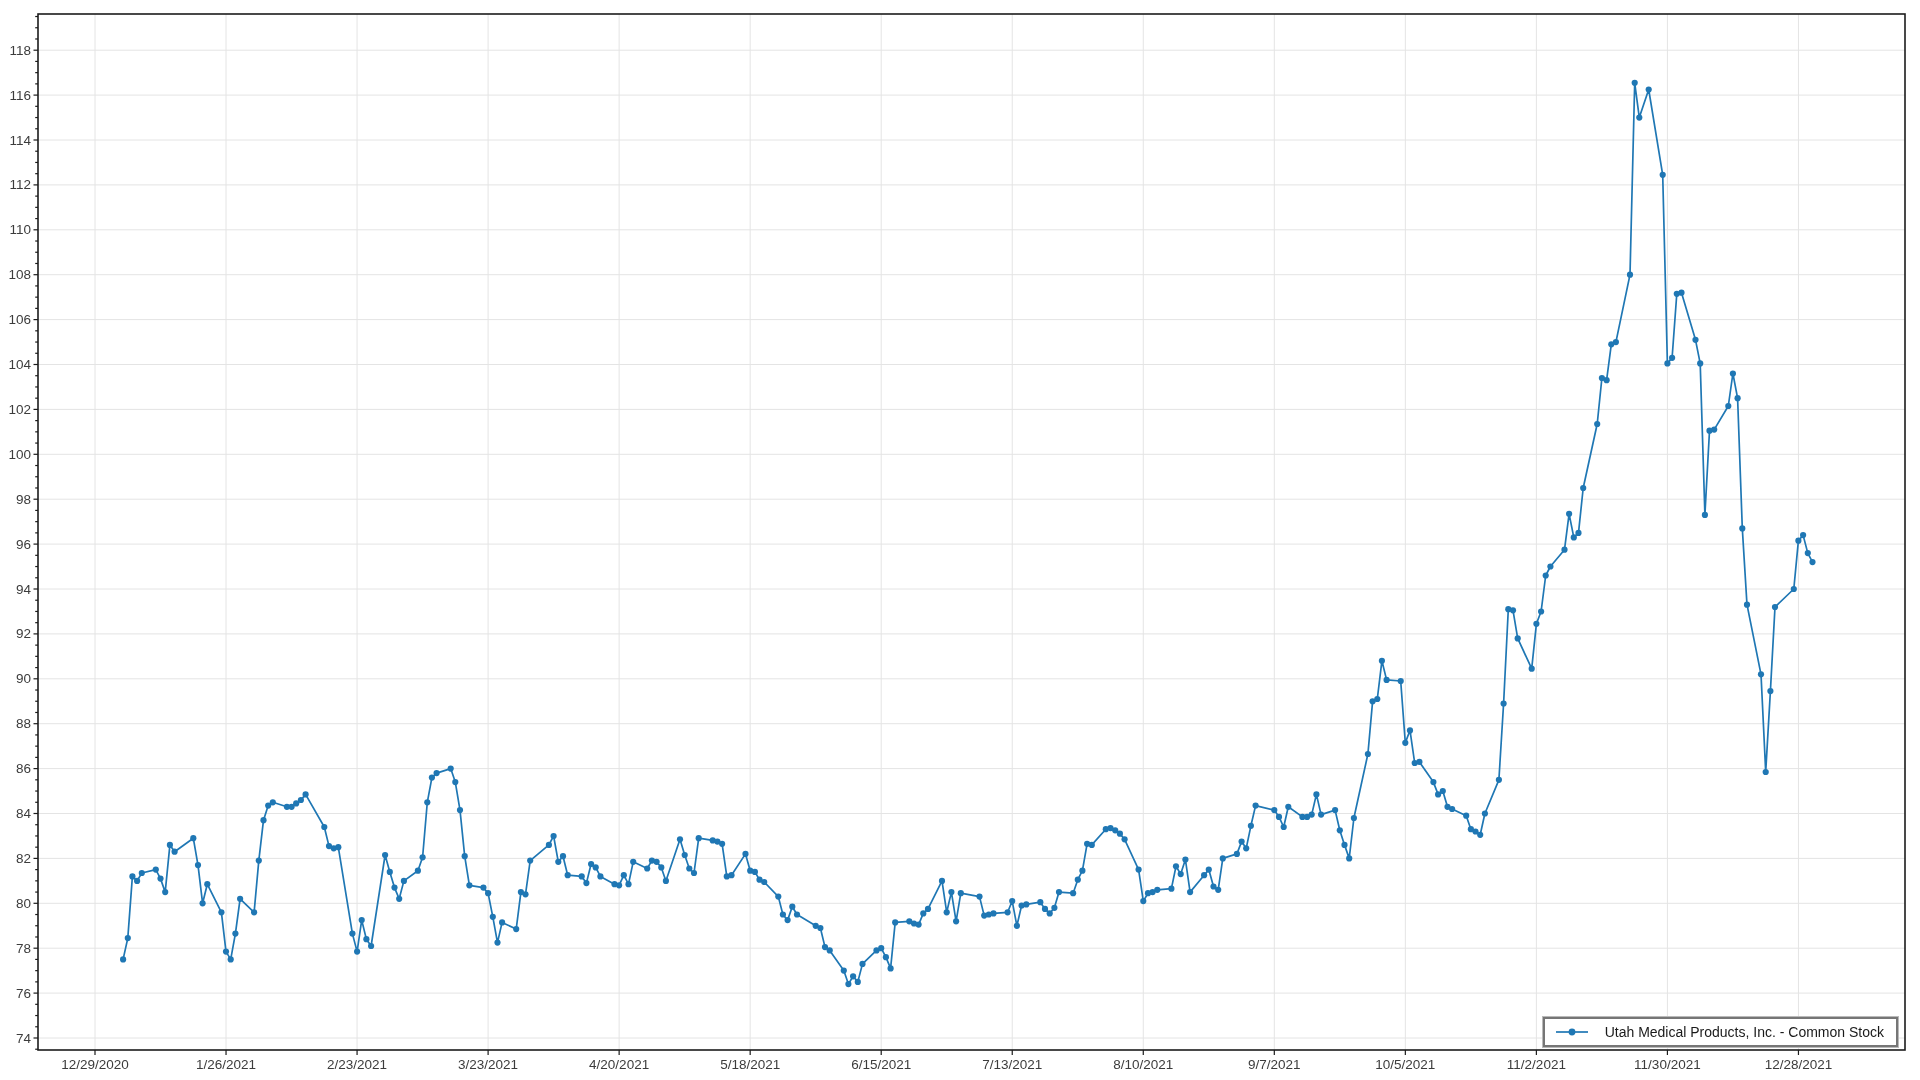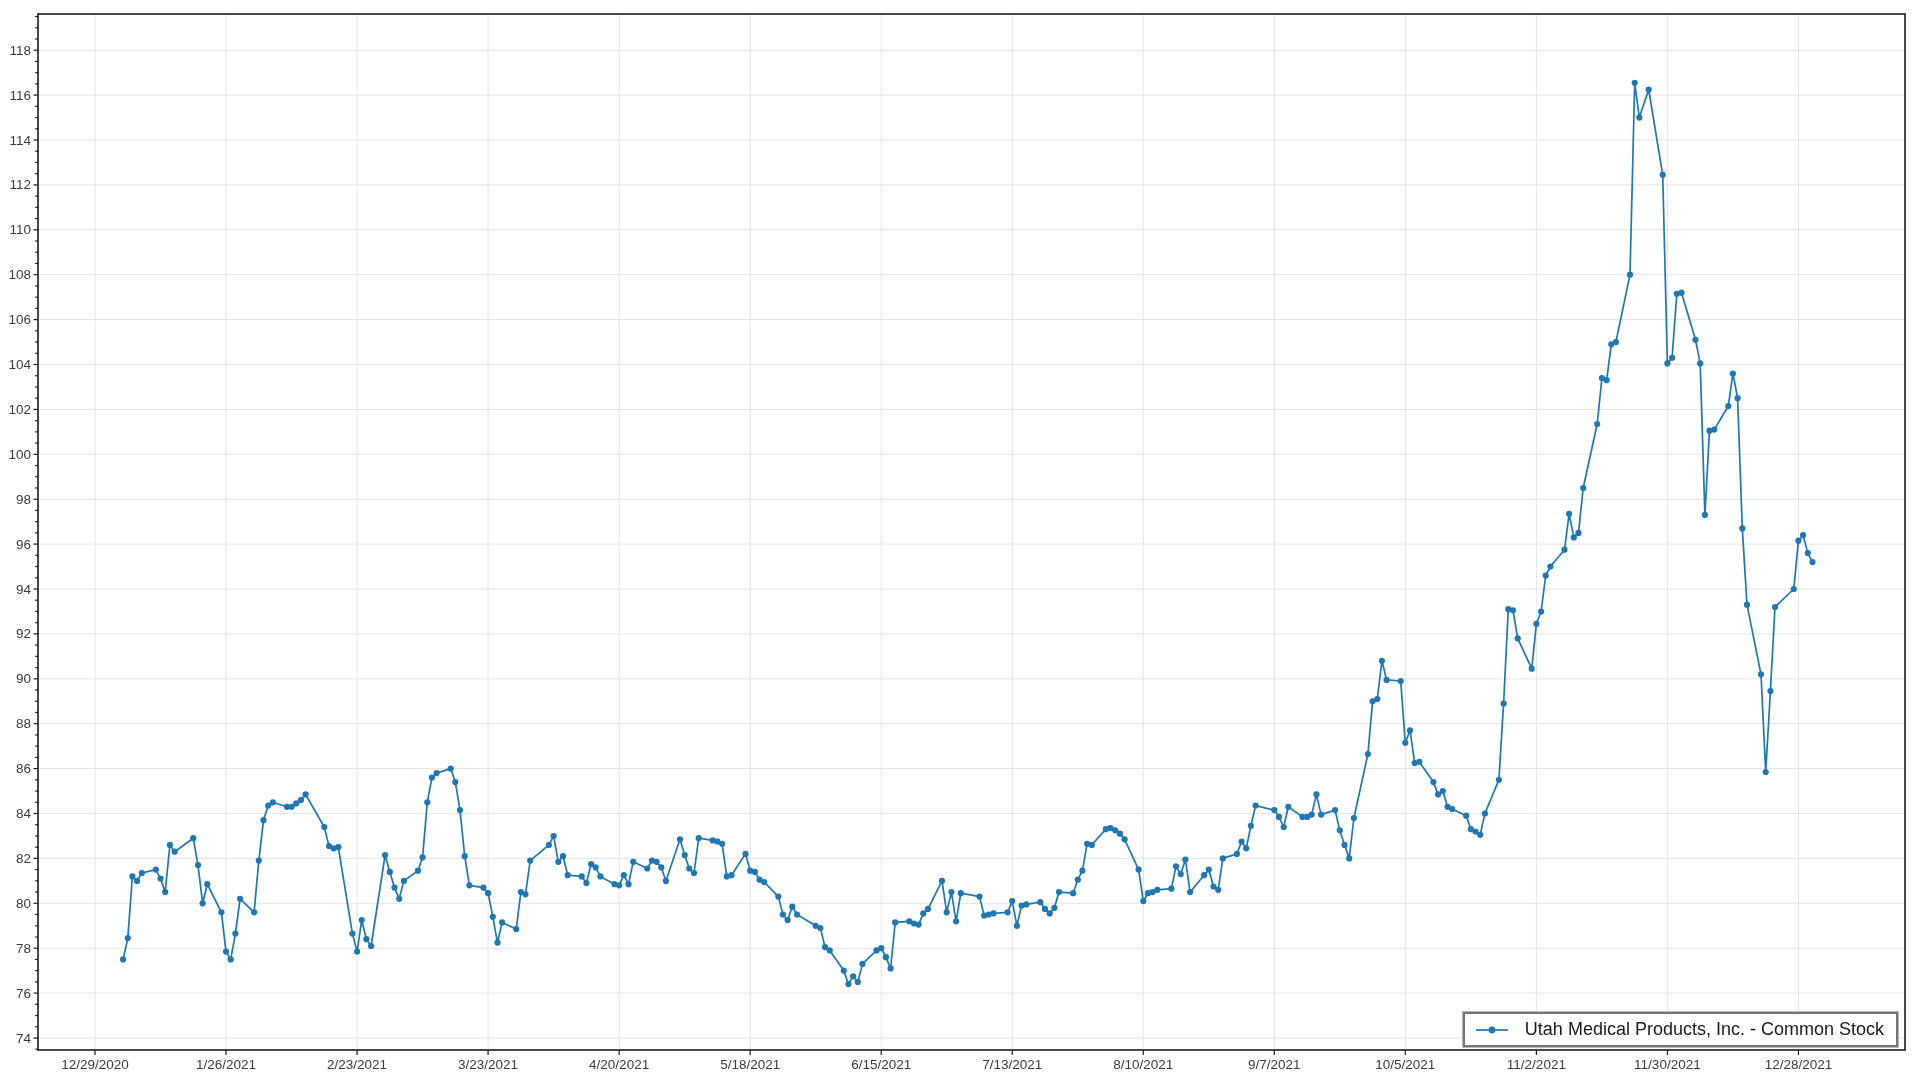--- a/index.html
+++ b/index.html
@@ -1,21 +1,21 @@
 <!DOCTYPE html>
 <html><head>
 <meta charset="utf-8">
 <style>
   html,body{margin:0;padding:0;background:#ffffff;}
   .stage{position:relative;width:1920px;height:1080px;background:#fff;overflow:hidden;
          font-family:"Liberation Sans",sans-serif;}
   svg{display:block;}
   .legend{position:absolute;right:22px;bottom:33px;display:flex;align-items:center;gap:16px;
           background:#ffffff;border:2px solid #767676;outline:1px solid #b9b9b9;
-          padding:5px 12px 5px 10px;font-size:18px;color:#1a1a1a;white-space:nowrap;}
+          padding:5px 12px 5px 10px;font-size:14px;color:#1a1a1a;white-space:nowrap;}
   .legend-glyph{flex:0 0 auto;}
   text{font-family:"Liberation Sans",sans-serif;}
 </style>
 </head>
 <body>
 
 <div class="stage">
   <svg id="chart" width="1920" height="1080" viewBox="0 0 1920 1080">
       <rect x="0" y="0" width="1920" height="1080" fill="#ffffff"></rect>
       <line x1="95" y1="14" x2="95" y2="1050" stroke="#e4e4e4" stroke-width="1"></line>

